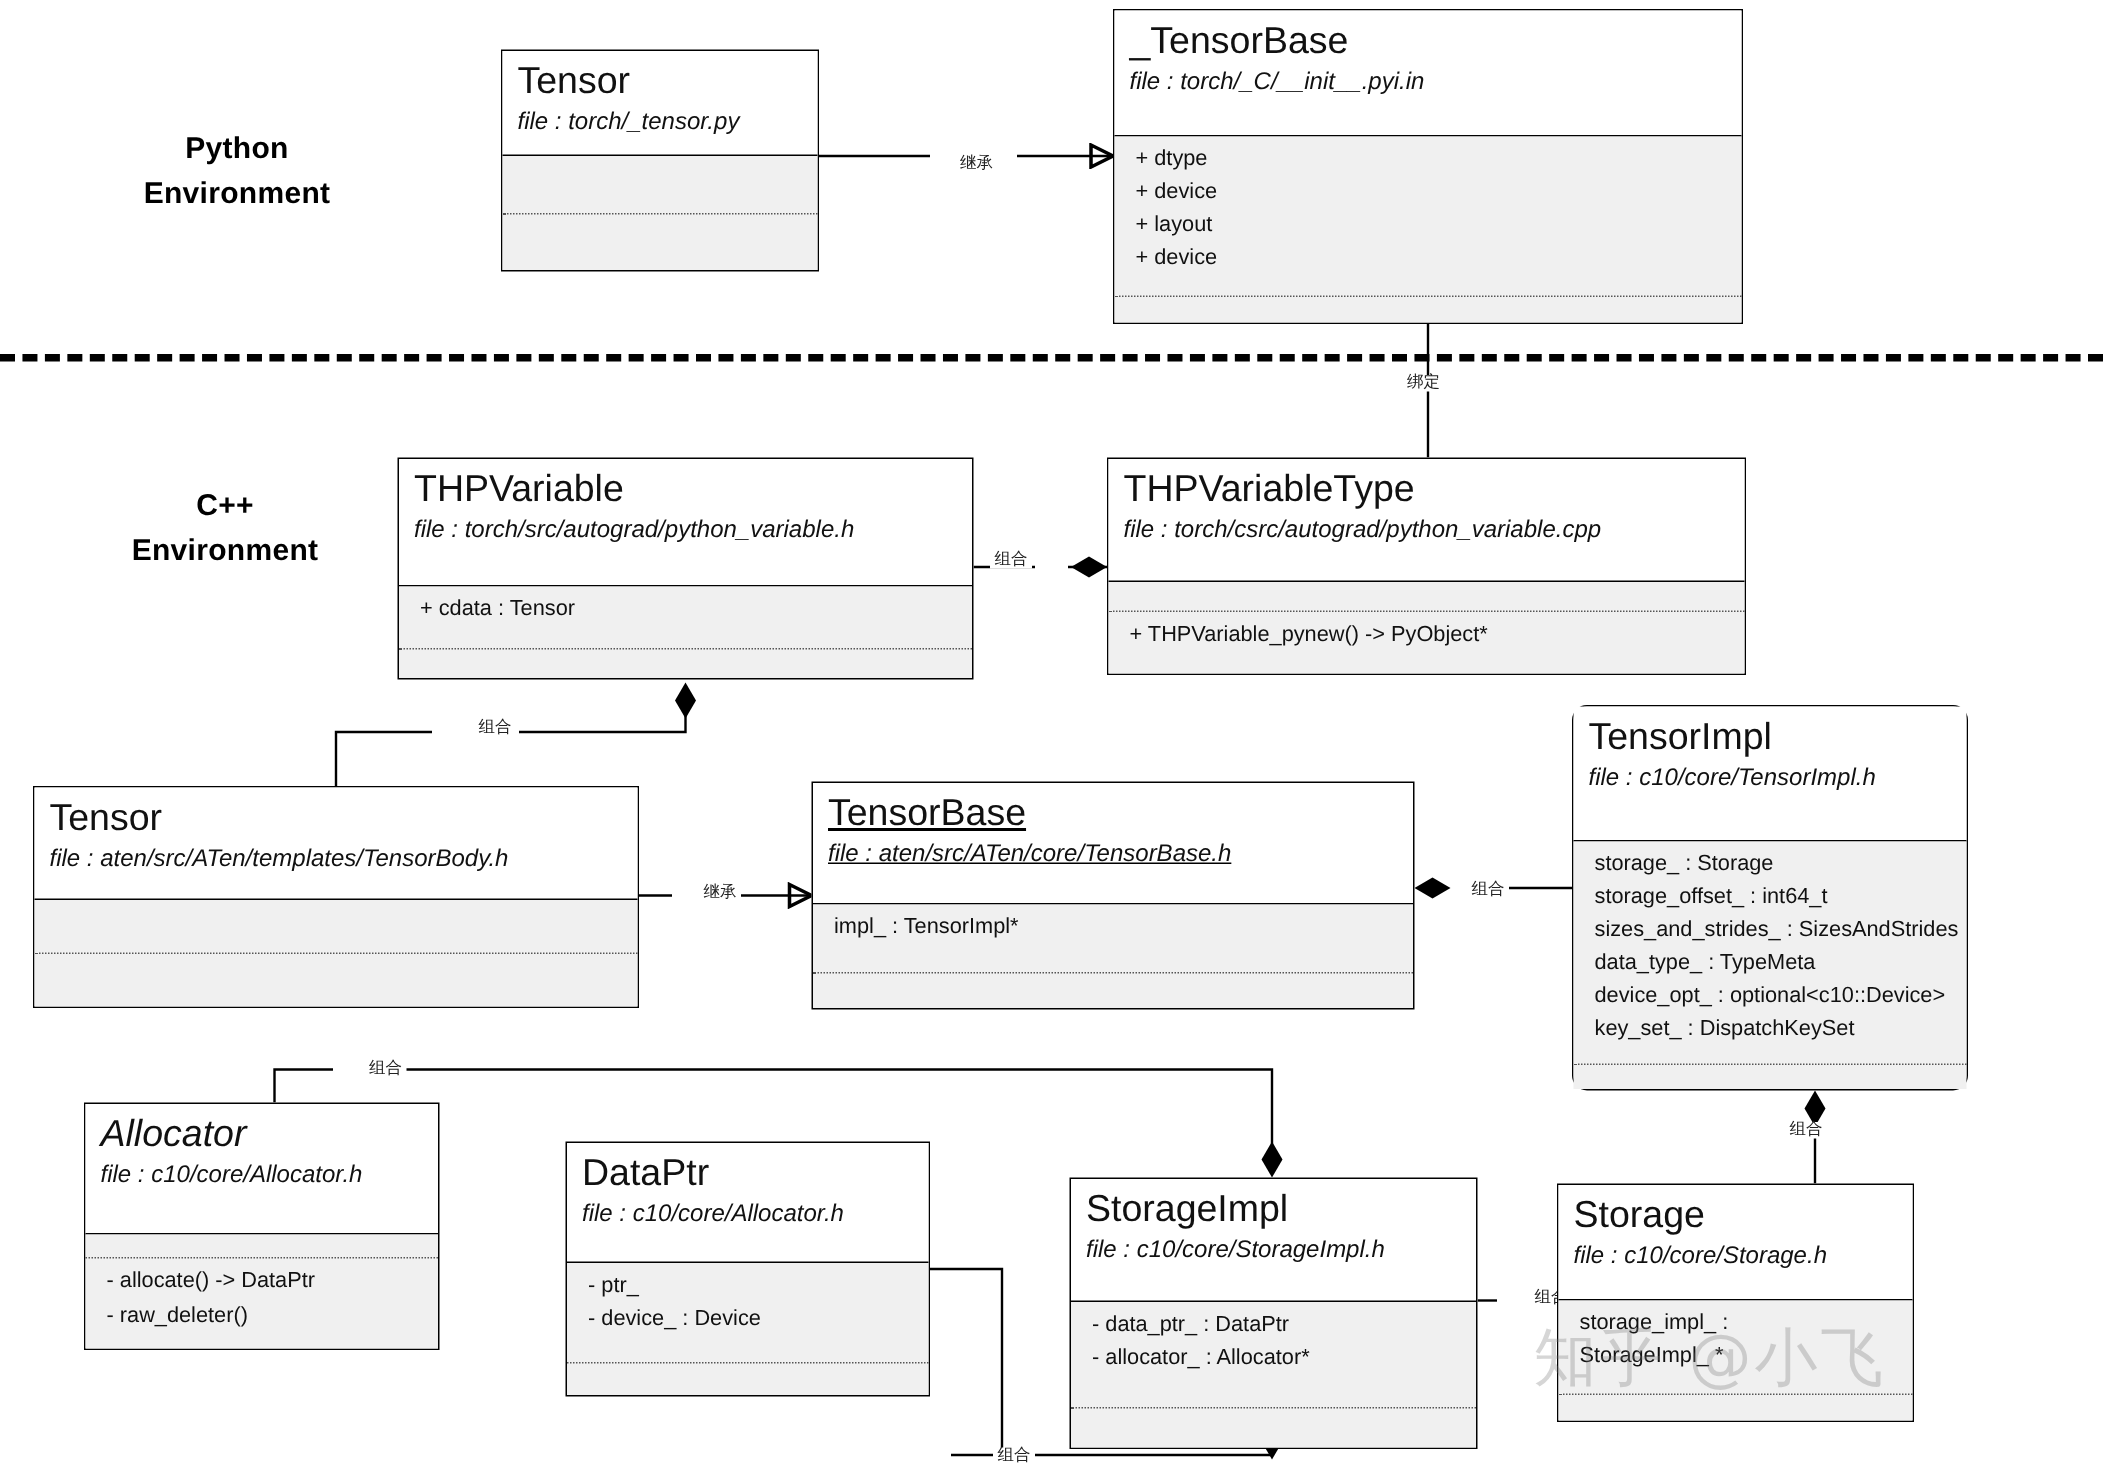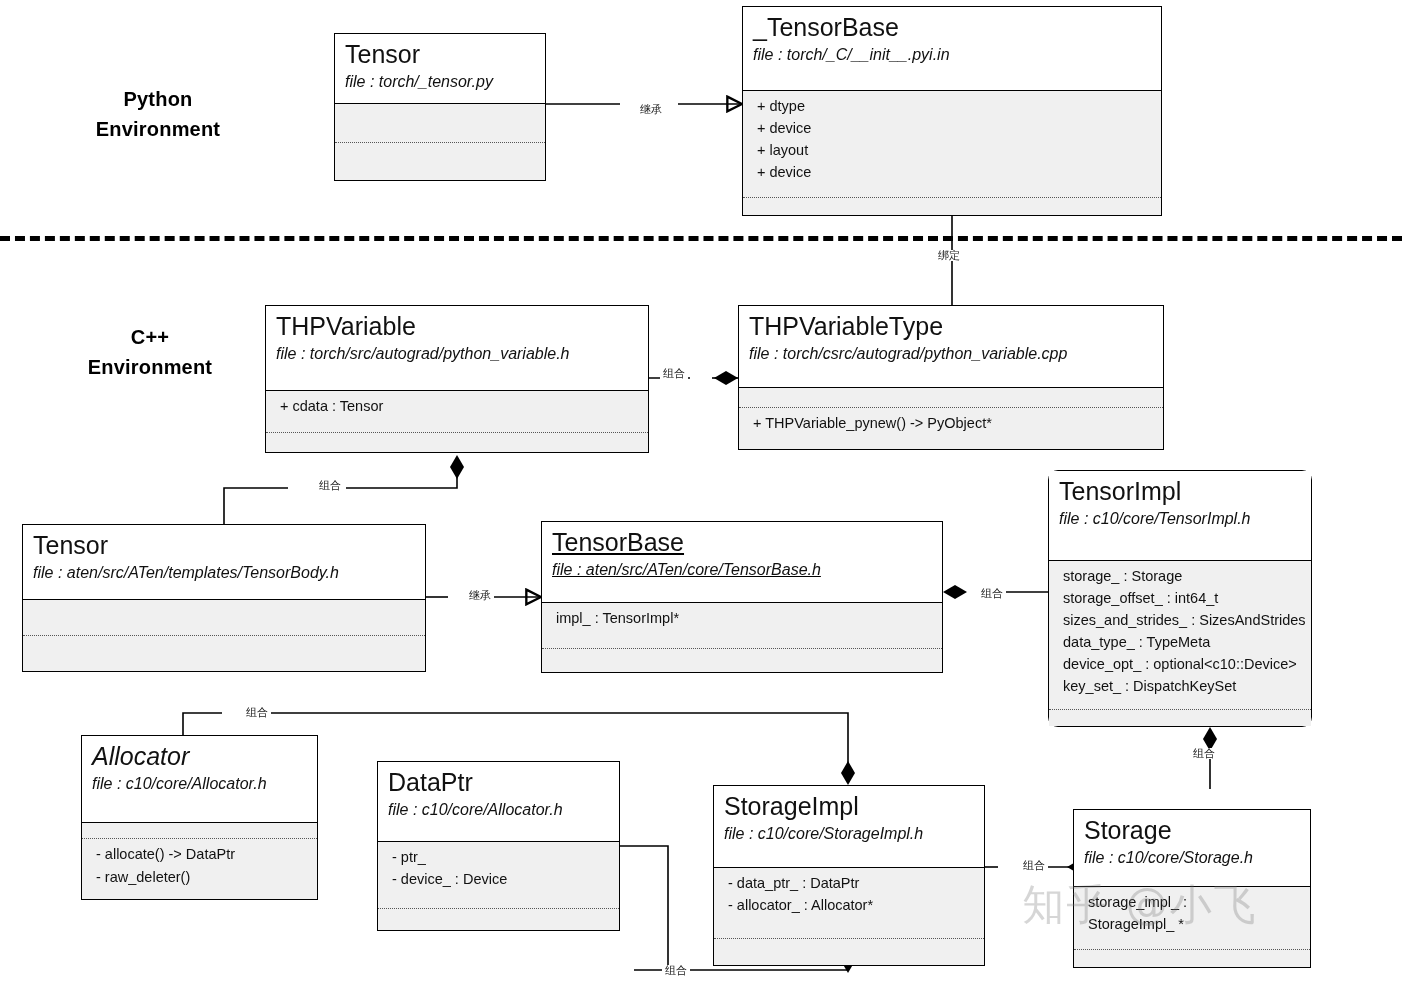--- a/index.html
+++ b/index.html
@@ -244,21 +244,21 @@
         <div class="uml-attrs">
           <div class="row">storage_ : Storage</div>
           <div class="row">storage_offset_ : int64_t</div>
           <div class="row">sizes_and_strides_ : SizesAndStrides</div>
           <div class="row">data_type_ : TypeMeta</div>
           <div class="row">device_opt_ : optional&lt;c10::Device&gt;</div>
           <div class="row">key_set_ : DispatchKeySet</div>
         </div>
         <div class="uml-methods"></div>
       </div>
-      <div class="umlbox" style="left: 81px; top: 735px; width: 237px; height: 165px;">
+      <div class="umlbox" style="left: 56px; top: 735px; width: 237px; height: 165px;">
         <div class="uml-header" style="height: 87px;">
           <div class="uml-name abstract">Allocator</div>
           <div class="uml-file">file : c10/core/Allocator.h</div>
         </div>
         <div class="uml-attrs"></div>
         <div class="uml-methods">
           <div class="row">- allocate() -&gt; DataPtr</div>
           <div class="row">- raw_deleter()</div>
         </div>
       </div>
@@ -277,21 +277,21 @@
         <div class="uml-header" style="height: 82px;">
           <div class="uml-name">StorageImpl</div>
           <div class="uml-file">file : c10/core/StorageImpl.h</div>
         </div>
         <div class="uml-attrs">
           <div class="row">- data_ptr_ : DataPtr</div>
           <div class="row">- allocator_ : Allocator*</div>
         </div>
         <div class="uml-methods"></div>
       </div>
-      <div class="umlbox" style="left: 1073px; top: 789px; width: 238px; height: 159px; margin-top: 20px;">
+      <div class="umlbox" style="left: 1038px; top: 789px; width: 238px; height: 159px;">
         <div class="uml-header" style="height: 77px;">
           <div class="uml-name">Storage</div>
           <div class="uml-file">file : c10/core/Storage.h</div>
         </div>
         <div class="uml-attrs wrap">
           <div class="row">storage_impl_ :</div>
           <div class="row">StorageImpl_ *</div>
         </div>
         <div class="uml-methods"></div>
       </div>

